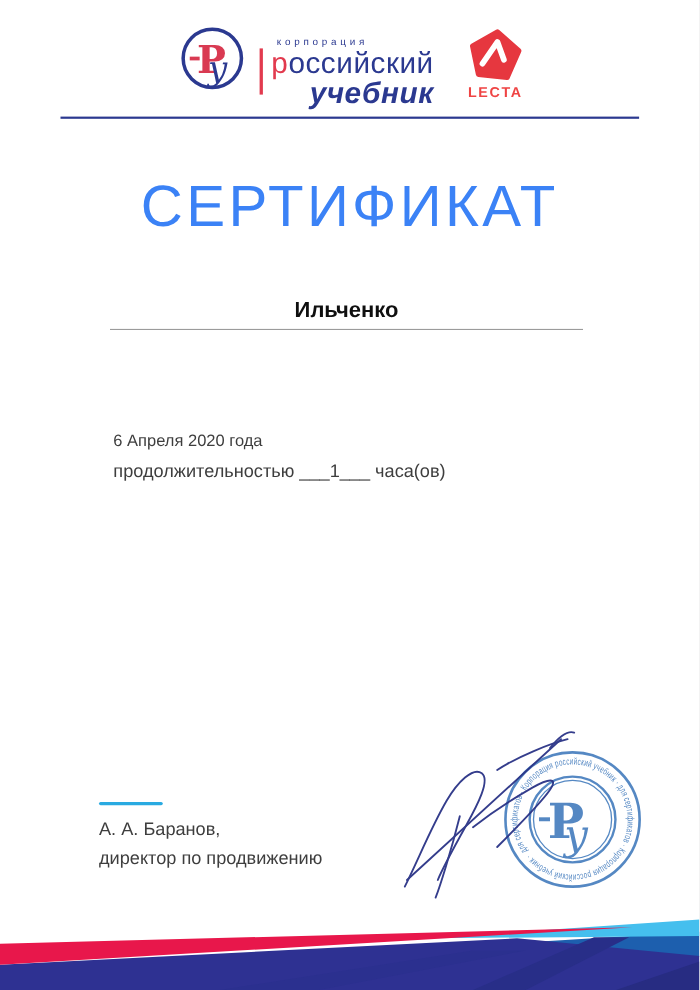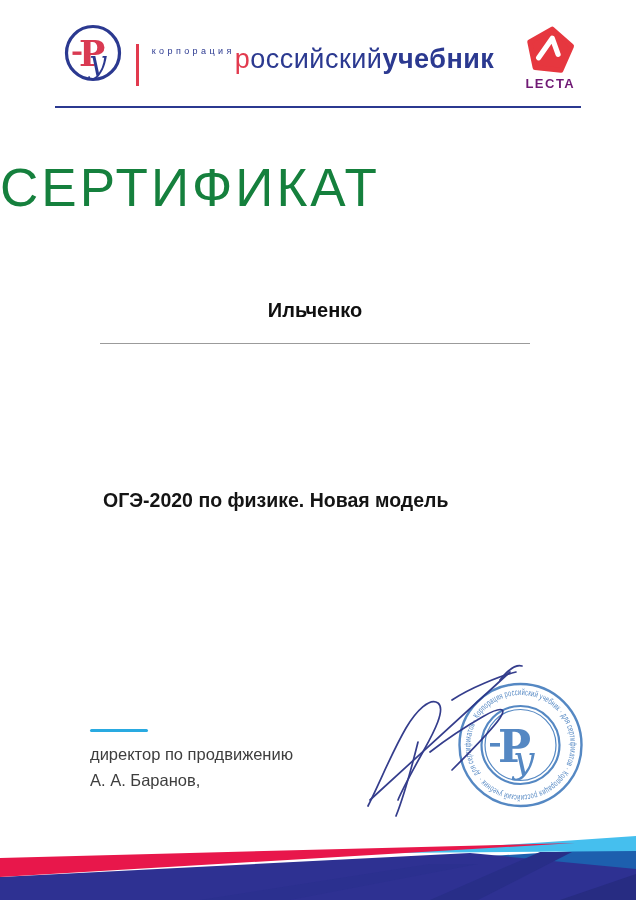--- a/index.html
+++ b/index.html
@@ -4,38 +4,38 @@
 <style>
   html,body{margin:0;padding:0;background:#e9e9e9;}
   .page{
     position:relative;width:636px;height:900px;margin:0 auto;background:#ffffff;
     overflow:hidden;font-family:"Liberation Sans",sans-serif;
   }
   
   .header{position:absolute;top:22px;left:0;right:0;display:flex;justify-content:center;align-items:flex-start;}
   .logo-circle-svg{display:block;}
   .brand-divider{width:3px;height:42px;background:#e23a4e;margin:22px 8px 0 10px;}
-  .brand-text{display:flex;margin-top:24px;}
+  .brand-text{display:flex;flex-direction:column;margin-top:11px;}
   .corp-label{font-size:9px;letter-spacing:3.4px;color:#2b3990;margin-left:5px;margin-bottom:1px;}
   .brand-line1{font-size:27px;font-weight:normal;color:#2b3990;line-height:1.02;letter-spacing:.5px;}
   .brand-line1 .first{color:#e23a4e;}
-  .brand-line2{font-size:27px;font-weight:bold;color:#2b3990;line-height:.98;letter-spacing:.5px;text-align:right;}
+  .brand-line2{font-size:27px;font-weight:bold;color:#2b3990;line-height:.98;letter-spacing:.5px;text-align:right;font-style:italic;}
   .lecta{display:flex;flex-direction:column;align-items:center;margin-left:30px;margin-top:4px;}
-  .lecta-label{font-size:13px;font-weight:bold;letter-spacing:1.5px;color:#701a75;margin-top:2px;font-family:"Liberation Sans",sans-serif;}
+  .lecta-label{font-size:13px;font-weight:bold;letter-spacing:1.5px;color:#ef4444;margin-top:2px;font-family:"Liberation Sans",sans-serif;}
   .header-rule{position:absolute;top:106px;left:55px;width:526px;border-top:2px solid #2b3990;}
   
   .cert-title{
-    position:absolute;top:157px;left:0;width:100%;
-    font-size:53px;font-weight:300;letter-spacing:3px;color:#15803d;
+    position:absolute;top:157px;left:0;width:100%;text-align:center;
+    font-size:53px;font-weight:300;letter-spacing:3px;color:#3b82f6;
   }
   
   .name-line{
     position:absolute;left:100px;width:430px;text-align:center;
-    border-bottom:1px solid #9b9b9b;padding-bottom:21px;
-    font-size:20px;font-weight:bold;color:#0f0f0f;margin-top:28px;
+    border-bottom:1px solid #9b9b9b;padding-bottom:5px;
+    font-size:20px;font-weight:bold;color:#0f0f0f;
   }
   .name-1{top:271px;}
   .name-2{top:323px;}
   
   .event-block{position:absolute;left:103px;top:392px;color:#3e3e3e;}
   .event-date{font-size:15px;margin-bottom:9px;}
   .event-line{font-size:16.5px;line-height:1.42;}
   .dur-underscore{letter-spacing:0;}
   .course-title{position:absolute;left:103px;top:489px;font-size:19.5px;font-weight:bold;color:#141414;}
   
@@ -74,27 +74,28 @@
       <div class="lecta-label">LECTA</div>
     </div>
   </div>
   <div class="header-rule"></div>
 
   <div class="cert-title">СЕРТИФИКАТ</div>
 
   <div class="name-line name-1">Ильченко</div>
 
   <div class="event-block">
+    <div class="event-date">6 Апреля 2020 года</div>
+    <div class="event-line"><span>продолжительностью</span>&nbsp;<span class="dur-underscore">___</span><span>1</span><span class="dur-underscore">___</span>&nbsp;<span>часа(ов)</span></div>
   </div>
-  <div class="course-title">ОГЭ-2020 по физике. Новая модель</div>
 
   <div class="sig-rule"></div>
   <div class="signer-block">
+    <div>А. А. Баранов,</div>
     <div>директор по продвижению</div>
-    <div>А. А. Баранов,</div>
   </div>
 
   <svg class="seal-sig-svg" width="250" height="170" viewBox="0 0 250 170">
 
     <g opacity="0.88">
       <circle cx="170.5" cy="95" r="61" fill="#ffffff" fill-opacity="0.6" stroke="#3e78bb" stroke-width="2.4"></circle>
       <circle cx="170.5" cy="95" r="39" fill="none" stroke="#3e78bb" stroke-width="2.2"></circle>
       <circle cx="170.5" cy="95" r="35.5" fill="none" stroke="#3e78bb" stroke-width="1.2"></circle>
       <defs>
         <path id="sealTextPath" d="M 170.5,95 m -50,0 a 50,50 0 1,1 100,0 a 50,50 0 1,1 -100,0"></path>

